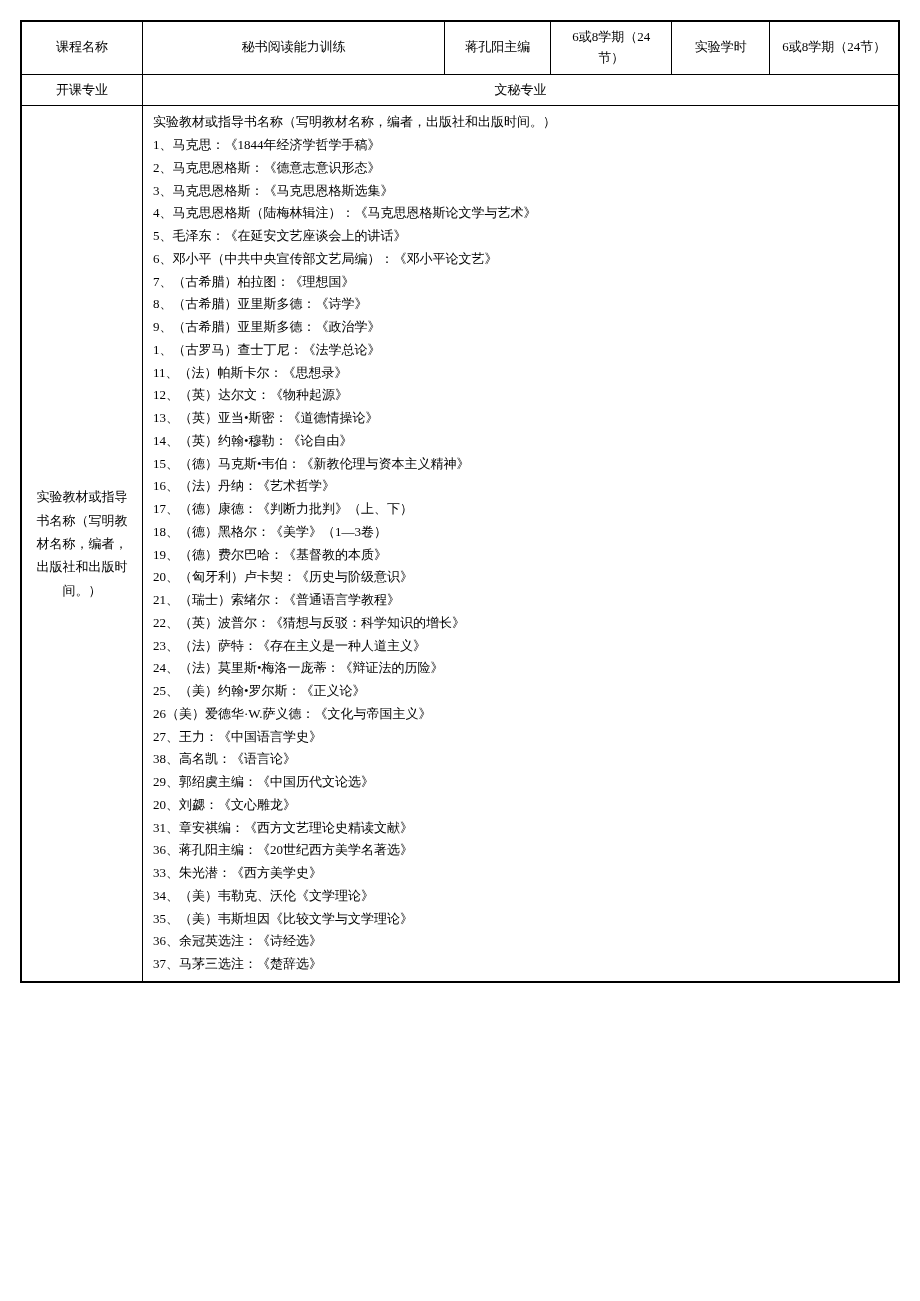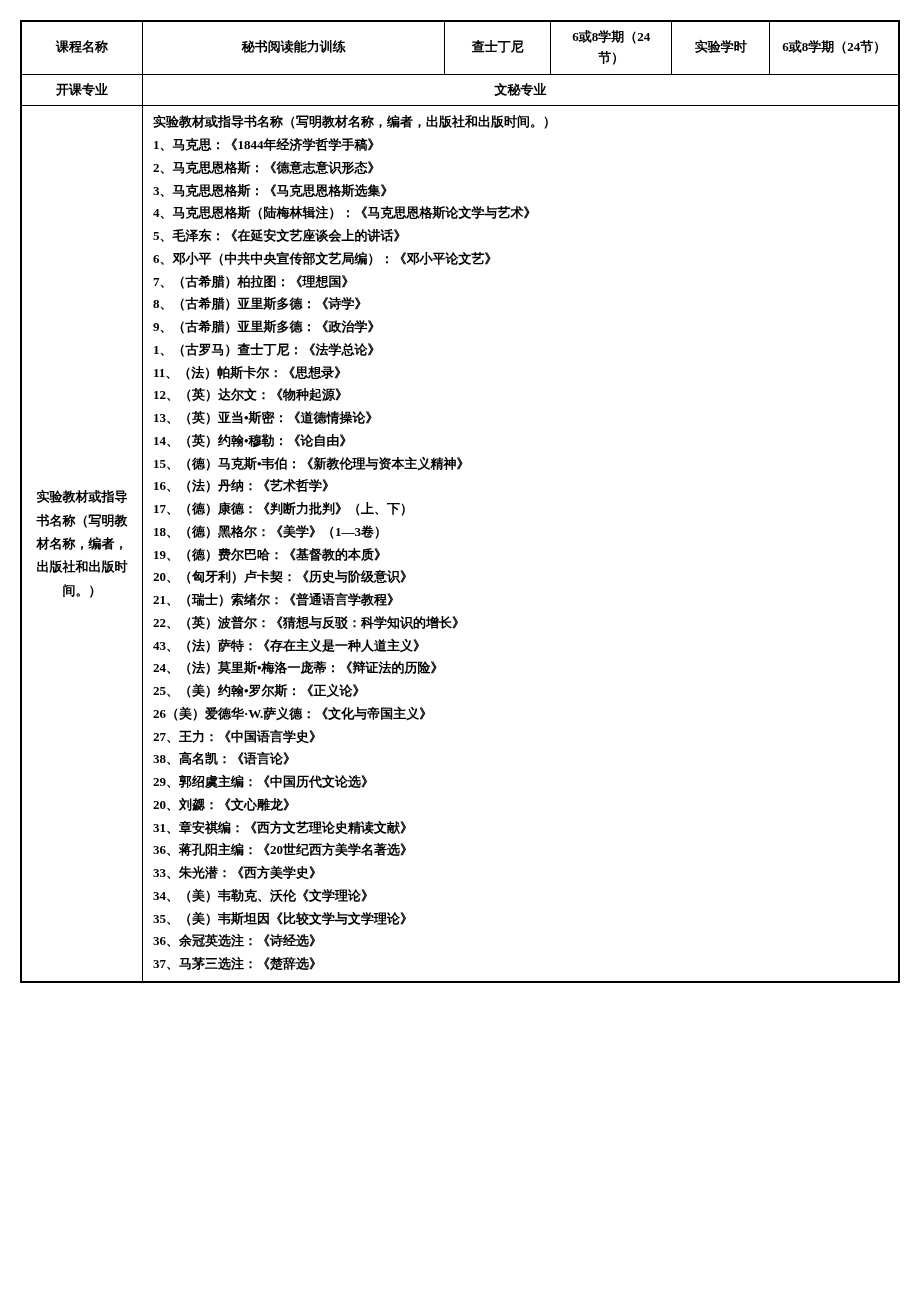--- a/index.html
+++ b/index.html
@@ -12,21 +12,20 @@
       font-family: "SimSun", "宋体", serif;
       font-size: 13px;
       color: #000;
       padding: 20px;
     }
     .table-container {
       width: 880px;
       margin: 0 auto;
       border-collapse: collapse;
       border: 1.5px solid #000;
-      font-weight: bold;
     }
     table {
       width: 100%;
       border-collapse: collapse;
     }
     td, th {
       border: 1px solid #000;
       padding: 5px 8px;
       vertical-align: middle;
       line-height: 1.6;
@@ -88,21 +87,21 @@
 </head>
 <body>
 
 <div class="table-container">
   <table>
 
     <tbody>
         <tr class="header-row">
       <td class="course-name-cell">课程名称</td>
       <td class="course-title-cell">秘书阅读能力训练</td>
-      <td class="hours-cell">查士丁尼</td>
+      <td class="hours-cell">蒋孔阳主编</td>
       <td class="semester-cell">6或8学期（24节）</td>
       <td class="lab-hours-cell">实验学时</td>
       <td class="lab-semester-cell">6或8学期（24节）</td>
     </tr>
 
     <tr>
       <td class="open-course-label text-center">开课专业</td>
       <td class="open-course-value text-center" colspan="5">文秘专业</td>
     </tr>
 
@@ -126,21 +125,21 @@
               <div>13、（英）亚当•斯密：《道德情操论》</div>
               <div>14、（英）约翰•穆勒：《论自由》</div>
               <div>15、（德）马克斯•韦伯：《新教伦理与资本主义精神》</div>
               <div>16、（法）丹纳：《艺术哲学》</div>
               <div>17、（德）康德：《判断力批判》（上、下）</div>
               <div>18、（德）黑格尔：《美学》（1—3卷）</div>
               <div>19、（德）费尔巴哈：《基督教的本质》</div>
               <div>20、（匈牙利）卢卡契：《历史与阶级意识》</div>
               <div>21、（瑞士）索绪尔：《普通语言学教程》</div>
               <div>22、（英）波普尔：《猜想与反驳：科学知识的增长》</div>
-              <div>43、（法）萨特：《存在主义是一种人道主义》</div>
+              <div>23、（法）萨特：《存在主义是一种人道主义》</div>
               <div>24、（法）莫里斯•梅洛一庞蒂：《辩证法的历险》</div>
               <div>25、（美）约翰•罗尔斯：《正义论》</div>
               <div>26（美）爱德华·W.萨义德：《文化与帝国主义》</div>
               <div>27、王力：《中国语言学史》</div>
               <div>38、高名凯：《语言论》</div>
               <div>29、郭绍虞主编：《中国历代文论选》</div>
               <div>20、刘勰：《文心雕龙》</div>
               <div>31、章安祺编：《西方文艺理论史精读文献》</div>
               <div>36、蒋孔阳主编：《20世纪西方美学名著选》</div>
               <div>33、朱光潜：《西方美学史》</div>

